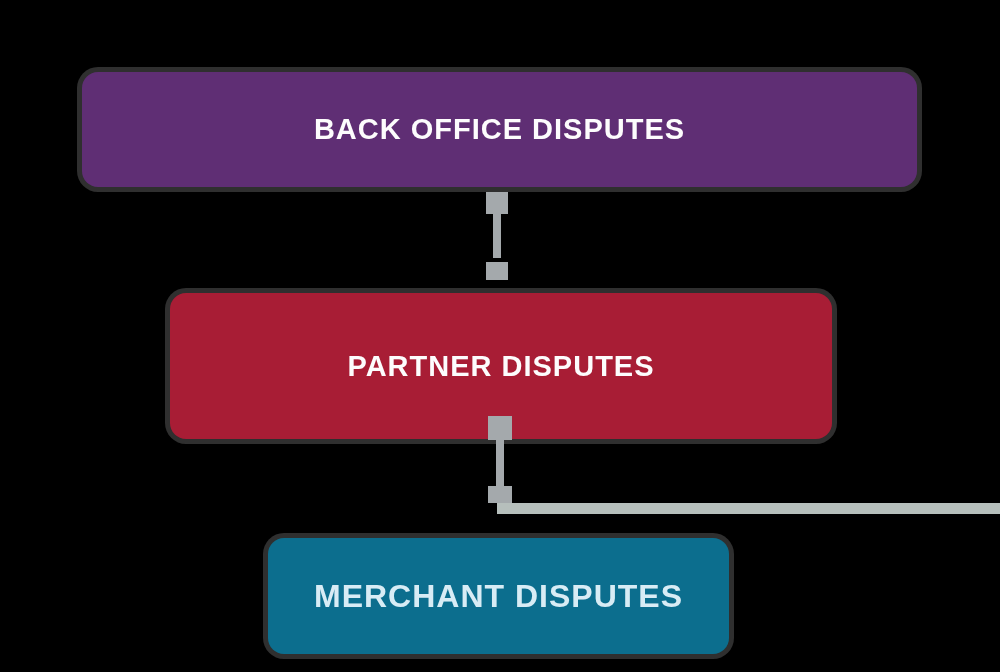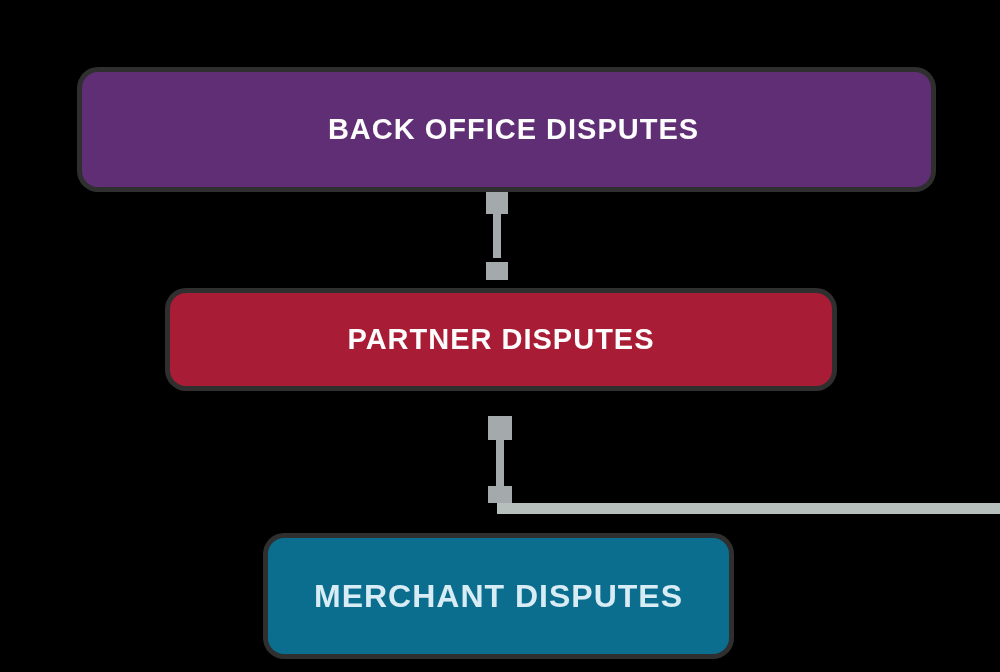--- a/index.html
+++ b/index.html
@@ -22,21 +22,21 @@
     align-items: center;
     justify-content: center;
     box-shadow: 0 0 0 5px rgba(105,105,105,0.45);
   }
   .node .label {
     font-weight: 700;
     letter-spacing: 1px;
     white-space: nowrap;
   }
   .node-back-office   { left: 82px;  top: 72px;  width: 835px; height: 115px; }
-  .node-partner       { left: 170px; top: 293px; width: 662px; height: 93px; }
+  .node-partner       { left: 170px; top: 293px; width: 662px; height: 146px; }
   .node-merchant      { left: 268px; top: 538px; width: 461px; height: 116px; }
   .node-back-office .label,
   .node-partner .label { font-size: 29px; color: #fdfcfd; }
   .node-merchant .label { font-size: 32px; color: #d8ecf5; }
 
   .connector { position: absolute; }
   .connector .cap-top,
   .connector .cap-bottom,
   .connector .stem { position: absolute; background: #a4a9ac; }
 
@@ -57,21 +57,21 @@
     width: 503px;
     height: 11px;
     background: #b6bfbc;
   }
 </style>
 </head>
 <body>
 
 <div class="canvas">
 
-  <div class="node node-back-office" style="background: rgb(95, 46, 116); padding-left: 14px;">
+  <div class="node node-back-office" style="background: rgb(95, 46, 116);">
     <span class="label">BACK OFFICE DISPUTES</span>
   </div>
 
   <div class="connector connector-1">
     <span class="cap-top"></span>
     <span class="stem"></span>
     <span class="cap-bottom"></span>
   </div>
 
   <div class="node node-partner" style="background: rgb(168, 29, 53);">

